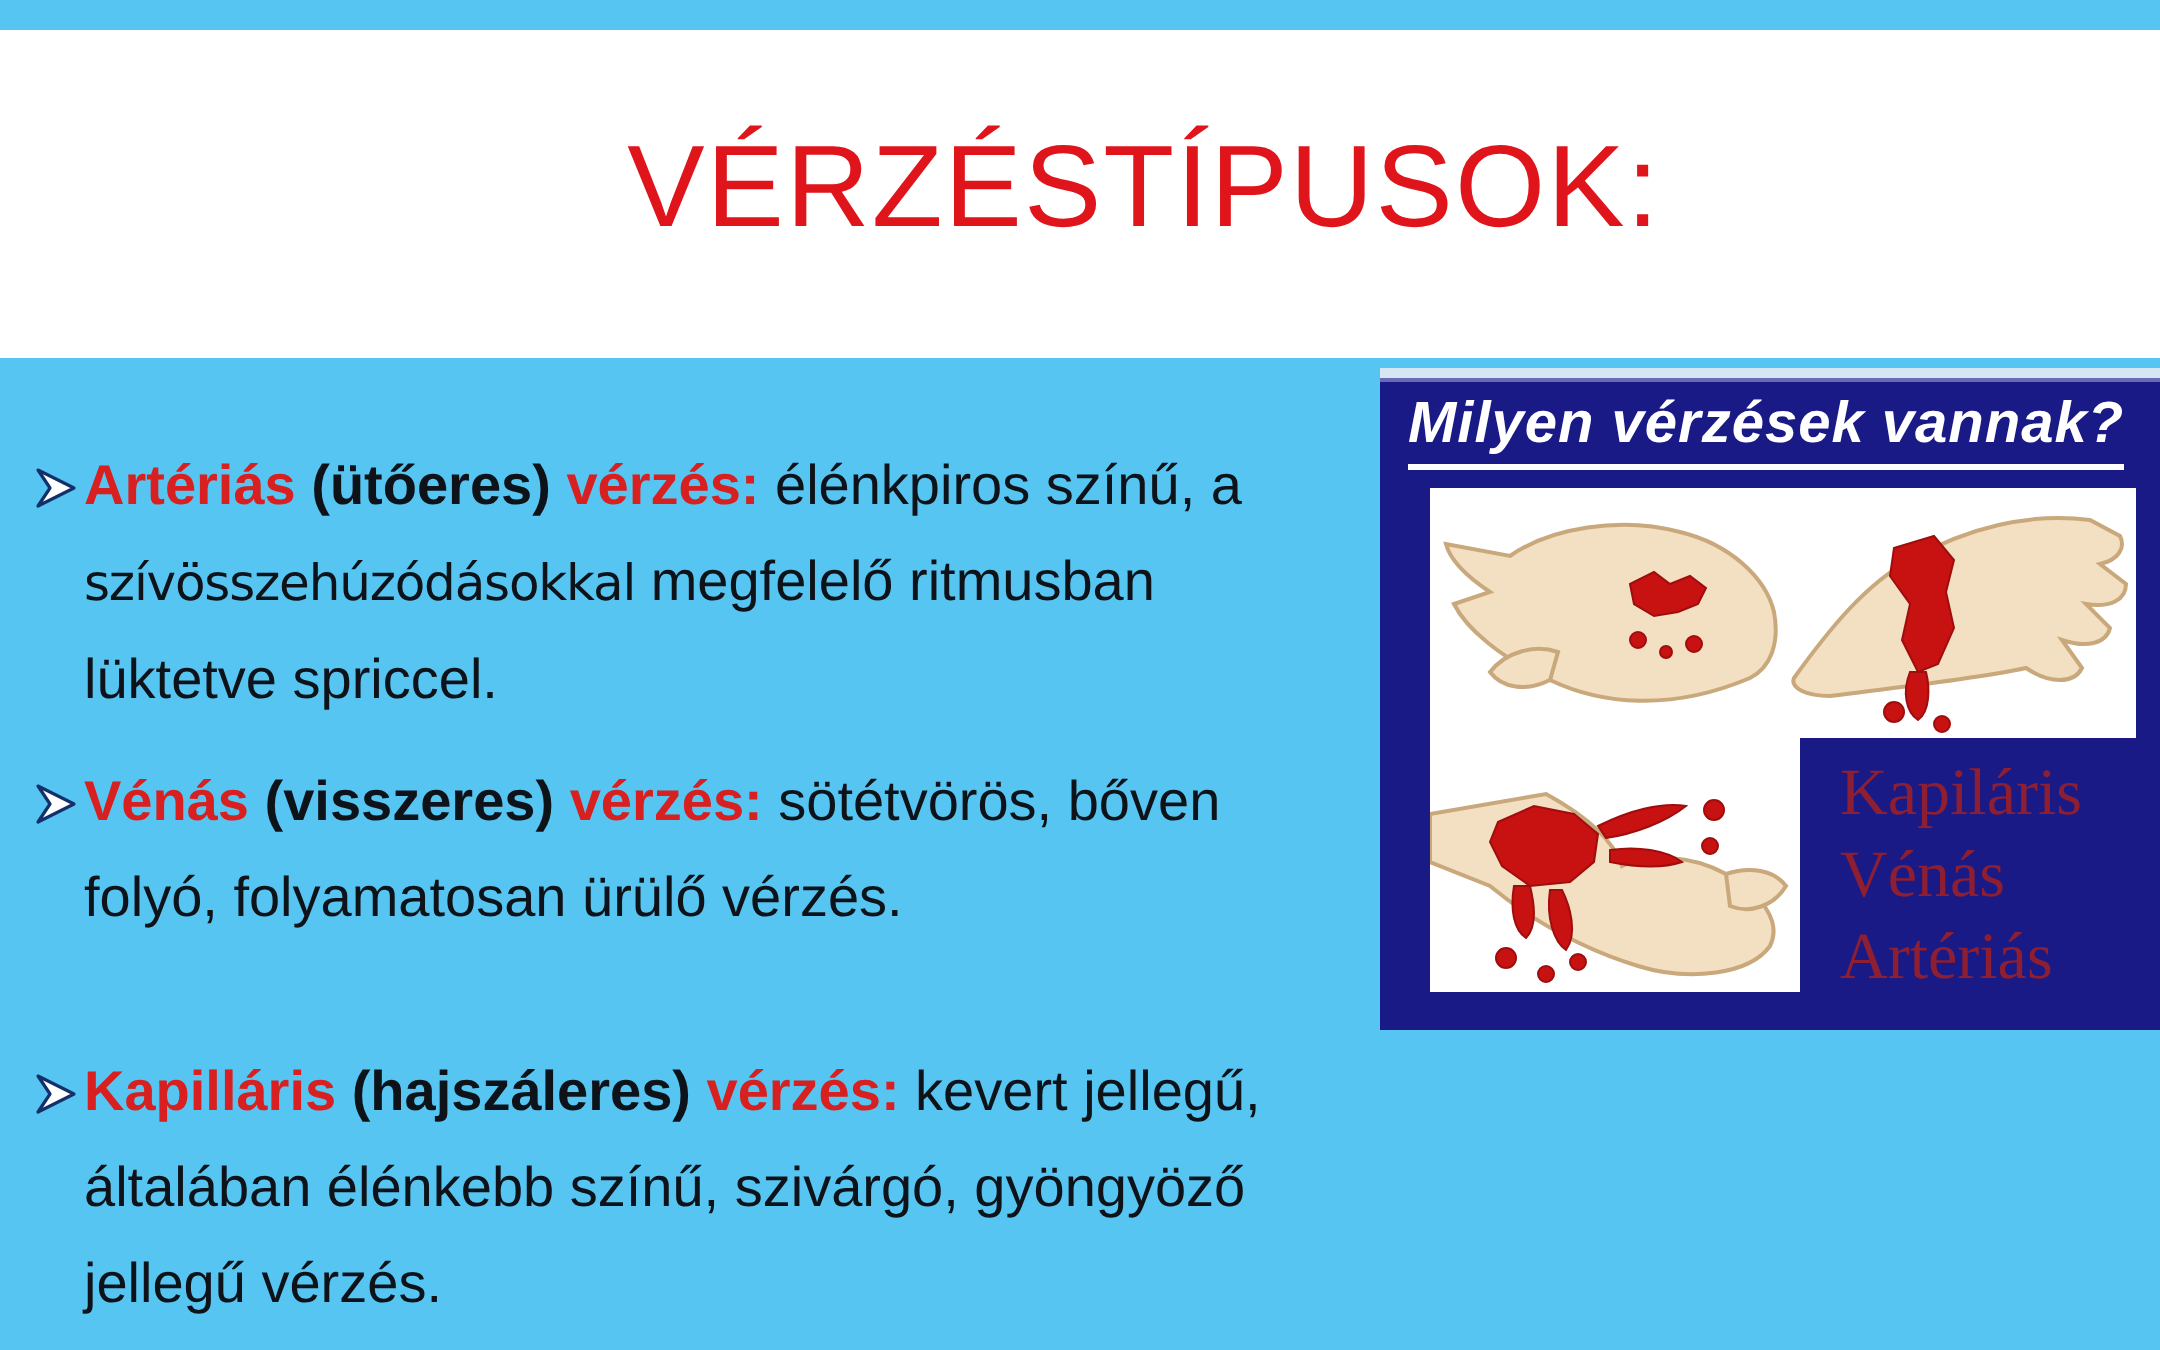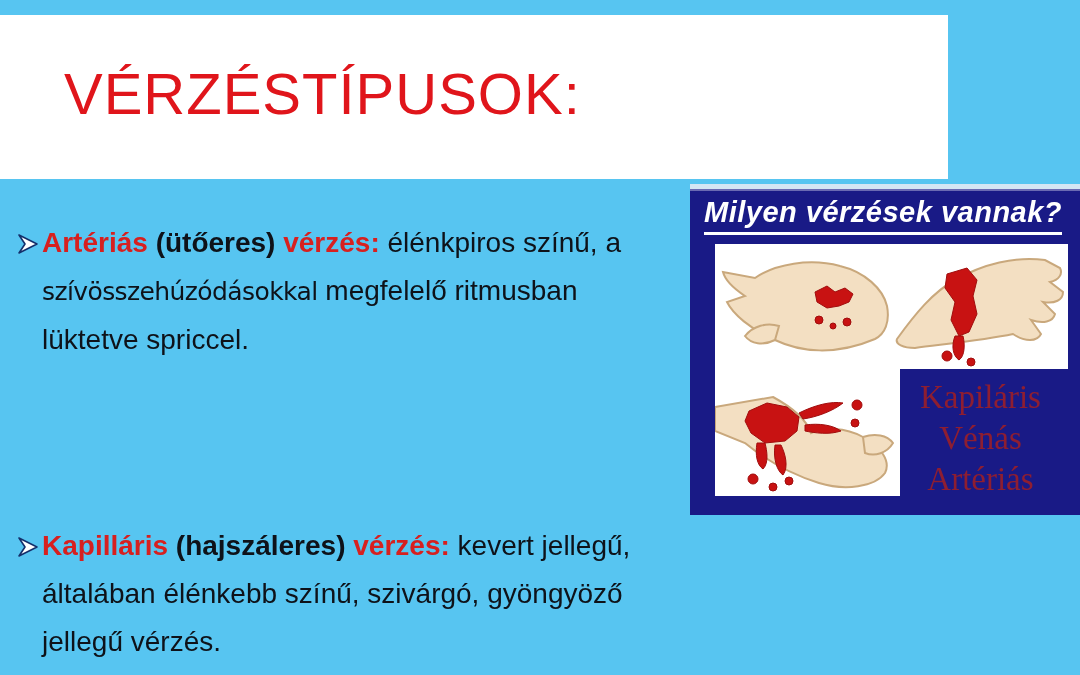--- a/index.html
+++ b/index.html
@@ -12,21 +12,21 @@
     --blood-red:#C81212;
   }
   *{margin:0;padding:0;box-sizing:border-box;}
   html,body{width:1080px;height:675px;overflow:hidden;}
   body{font-family:"Liberation Sans",sans-serif;}
 
   .slide{position:relative;width:1080px;height:675px;background:var(--body-blue);}
 
   .topbar{position:absolute;left:0;top:0;width:1080px;height:15px;background:var(--body-blue);}
 
-  .titleband{position:absolute;left:0;top:15px;width:948px;height:164px;background:#ffffff;padding:46px 0 0 64px;}
+  .titleband{position:absolute;left:0;top:15px;width:1080px;height:164px;background:#ffffff;padding:46px 0 0 64px;text-align:center;}
   .titleband h1{
     color:var(--title-red);
     font-size:58px;font-weight:normal;letter-spacing:1px;line-height:1.15;
     font-family:"Liberation Sans",sans-serif;
   }
 
   .bullet{
     position:absolute;left:16px;padding-left:26px;
     font-size:28px;line-height:48px;color:var(--text-dark);
   }
@@ -46,21 +46,20 @@
     position:absolute;left:14px;top:12px;white-space:nowrap;
     color:#ffffff;font-size:29px;font-style:italic;font-weight:bold;
     border-bottom:3px solid #ffffff;padding-bottom:3px;letter-spacing:0.5px;
   }
   .wtop{position:absolute;left:25px;top:60px;width:353px;height:125px;background:#ffffff;}
   .wbot{position:absolute;left:25px;top:185px;width:185px;height:127px;background:#ffffff;}
   .plabels{
     position:absolute;left:230px;top:193px;
     font-family:"Liberation Serif",serif;font-size:33px;line-height:41px;
     color:var(--label-maroon);
-    text-align:center;
   }
   .plabels div{white-space:nowrap;}
 </style>
 </head>
 <body>
 
 <div class="slide">
 
   <div class="topbar"></div>
 
@@ -72,20 +71,31 @@
     <span class="arrow">
       <svg width="24" height="24" viewBox="0 0 24 24">
           <polygon points="3,3 21,12 3,21 9,12" fill="#ffffff" stroke="#14306b" stroke-width="1.6" stroke-linejoin="round"></polygon>
         </svg>
     </span>
     <span class="term">Artériás</span>
     <span class="paren">(ütőeres)</span>
     <span class="kw">vérzés:</span><span>&nbsp;élénkpiros színű, a </span><span class="alt">szívösszehúzódásokkal</span><span> megfelelő ritmusban lüktetve spriccel.</span>
   </div>
 
+  <div class="bullet b2">
+    <span class="arrow">
+      <svg width="24" height="24" viewBox="0 0 24 24">
+          <polygon points="3,3 21,12 3,21 9,12" fill="#ffffff" stroke="#14306b" stroke-width="1.6" stroke-linejoin="round"></polygon>
+        </svg>
+    </span>
+    <span class="term">Vénás</span>
+    <span class="paren">(visszeres)</span>
+    <span class="kw">vérzés:</span>
+    <span>sötétvörös, bőven folyó, folyamatosan ürülő vérzés.</span>
+  </div>
 
   <div class="bullet b3">
     <span class="arrow">
       <svg width="24" height="24" viewBox="0 0 24 24">
           <polygon points="3,3 21,12 3,21 9,12" fill="#ffffff" stroke="#14306b" stroke-width="1.6" stroke-linejoin="round"></polygon>
         </svg>
     </span>
     <span class="term">Kapilláris</span>
     <span class="paren">(hajszáleres)</span>
     <span class="kw">vérzés:</span><span>&nbsp;kevert jellegű, általában élénkebb színű, szivárgó, gyöngyöző jellegű vérzés.</span>

